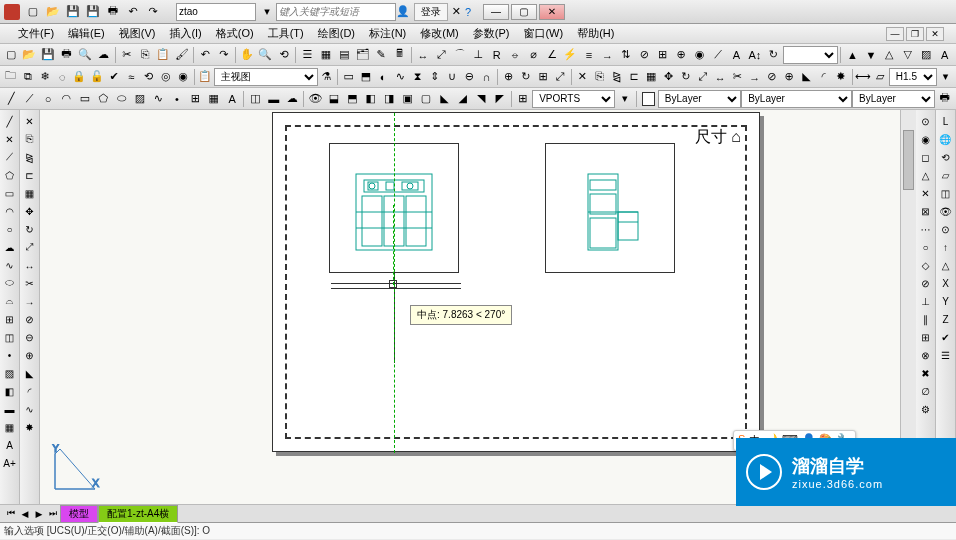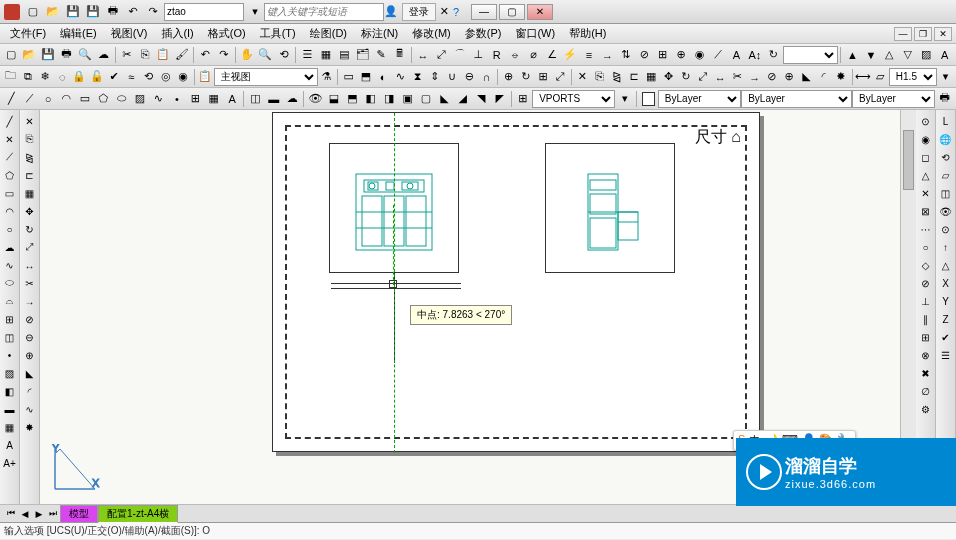--- a/index.html
+++ b/index.html
@@ -3,33 +3,33 @@
 <meta charset="utf-8">
 <style>
 * { margin: 0; padding: 0; box-sizing: border-box; font-family: "Microsoft YaHei", Arial, sans-serif; font-size: 11px; }
 body { background: #eaeaea; width: 956px; height: 540px; overflow: hidden; }
 
 
 .title-bar { height: 24px; background: linear-gradient(#f0f0f0, #d8d8d8); display: flex; align-items: center; padding: 0 4px; border-bottom: 1px solid #999; }
 .app-icon { width: 16px; height: 16px; background: #c0392b; border-radius: 2px; margin-right: 4px; }
 .qat { display: flex; gap: 2px; }
 .qat-btn { width: 18px; height: 18px; display: flex; align-items: center; justify-content: center; cursor: pointer; }
-.combo-qat { width: 80px; height: 18px; background: #fff; border: 1px solid #999; font-size: 10px; padding: 0 2px; }
+.combo-qat { width: 80px; height: 18px; background: #fff; border: 1px solid #999; font-size: 10px; padding: 0 2px; margin-left: 12px; }
 .title-center { flex: 1; display: flex; justify-content: center; gap: 12px; font-size: 11px; }
 .title-app { color: #555; }
 .title-doc { color: #333; }
 .search-box { width: 120px; height: 18px; background: #fff; border: 1px solid #999; font-size: 10px; padding: 0 2px; font-style: italic; color: #999; }
 .title-right { display: flex; gap: 4px; align-items: center; }
 .login-btn { background: #f5f5f5; border: 1px solid #aaa; padding: 1px 6px; font-size: 10px; font-family: Liberation Serif, serif; }
 .win-btns { display: flex; gap: 2px; margin-left: 8px; }
 .win-btn { width: 26px; height: 16px; border: 1px solid #999; background: linear-gradient(#fefefe,#e0e0e0); display: flex; align-items: center; justify-content: center; font-size: 10px; }
 .win-btn.close { background: linear-gradient(#f5c4c4,#e89090); }
 
 
-.menu-bar { height: 20px; background: linear-gradient(#f5f5f5,#e0e0e0); display: flex; align-items: center; padding: 0 4px; gap: 2px; border-bottom: 1px solid #bbb; }
+.menu-bar { height: 20px; background: linear-gradient(#f5f5f5,#e0e0e0); display: flex; align-items: center; padding: 0 12px; gap: 2px; border-bottom: 1px solid #bbb; }
 .menu-item { padding: 2px 6px; font-size: 11px; cursor: pointer; }
 .mdi-controls { margin-left: auto; display: flex; gap: 2px; }
 .mdi-btn { width: 18px; height: 14px; border: 1px solid #aaa; background: #eee; font-size: 9px; display: flex; align-items: center; justify-content: center; }
 
 
 .toolbar-row { height: 22px; background: linear-gradient(#f2f2f2,#dcdcdc); display: flex; align-items: center; padding: 0 2px; border-bottom: 1px solid #bbb; }
 .tb-btn { width: 20px; height: 20px; display: flex; align-items: center; justify-content: center; cursor: pointer; font-size: 11px; }
 .tb-sep { width: 1px; height: 16px; background: #aaa; margin: 0 2px; }
 .tb-combo { height: 18px; background: #fff; border: 1px solid #999; font-size: 10px; padding: 0 2px; }
 .tb-combo.w60 { width: 60px; }
@@ -76,21 +76,21 @@
 .layout-tab.active { background: #84cc16; border-bottom-color: #fff; }
 
 
 .command-area { background: #f5f5f5; border-top: 1px solid #999; }
 .command-history { padding: 1px 4px; font-size: 10px; color: #333; background: #f8f8f8; }
 
 
 .input-badge { position: absolute; right: 100px; top: 430px; background: #fff; border: 1px solid #ccc; border-radius: 3px; padding: 2px 4px; display: flex; gap: 4px; font-size: 11px; box-shadow: 0 1px 3px rgba(0,0,0,0.3); }
 
 
-.watermark { position: absolute; right: 0; bottom: 34px; width: 220px; height: 68px; background: #0087d1; display: flex; align-items: center; padding: 0 10px; gap: 3px; }
+.watermark { position: absolute; right: 0; bottom: 34px; width: 220px; height: 68px; background: #0087d1; display: flex; align-items: center; padding: 0 10px; gap: 10px; }
 .watermark-icon { width: 36px; height: 36px; border: 2px solid #fff; border-radius: 50%; display: flex; align-items: center; justify-content: center; }
 .watermark-icon::before { content: ""; width: 0; height: 0; border-left: 12px solid #fff; border-top: 8px solid transparent; border-bottom: 8px solid transparent; margin-left: 3px; }
 .watermark-text { color: #fff; }
 .watermark-title { font-size: 18px; font-weight: bold; }
 .watermark-url { font-size: 11px; letter-spacing: 1px; }
 
 svg { pointer-events: none; }
 </style>
 </head>
 <body>

